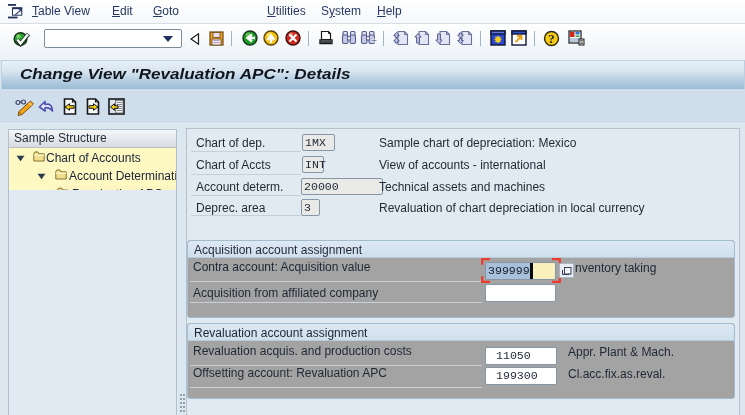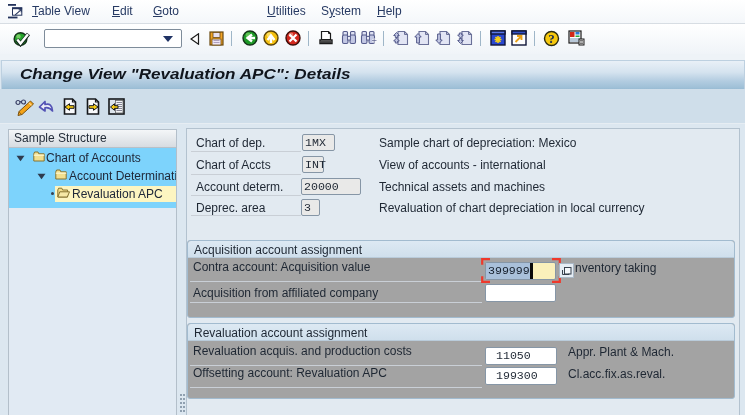--- a/index.html
+++ b/index.html
@@ -208,21 +208,21 @@
 </div>
 
 <div class="ab" style="left:0;top:124px;width:745px;height:291px;background:#dce7f0;"></div>
 
 <div class="ab" style="left:186px;top:128px;width:552px;height:287px;border-left:1px solid #b3c2cf;border-top:1px solid #b3c2cf;border-right:1px solid #b3c2cf;background:#e2eaf1;"></div>
 
 <div class="ab" style="left:8px;top:129px;width:169px;height:286px;background:#e1eaf3;border:1px solid #b3bfca;border-bottom:none;box-sizing:border-box;">
   <div style="position:absolute;left:0;top:0;width:100%;height:18px;background:linear-gradient(#f4f6f8,#d7dce1);border-bottom:1px solid #b9c0c8;box-sizing:border-box;">
     <span style="position:absolute;left:5px;top:1px;font-size:12px;color:#252e3a;">Sample Structure</span>
   </div>
-  <div id="tree" style="position:absolute;left:0;top:18px;width:100%;height:60px;overflow:hidden;background:#7dd3fc;">
+  <div id="tree" style="position:absolute;left:0;top:18px;width:100%;height:42px;overflow:hidden;background:#fef9c3;">
 
     <svg style="position:absolute;left:7px;top:7px;" width="9" height="7" viewBox="0 0 9 7">
         <path d="M0.5 0.8 h8 l-4 5.4 z" fill="#2e3b4e"></path>
       </svg>
     <svg style="position:absolute;left:24px;top:3px;" width="12" height="11" viewBox="0 0 12 11">
       <path d="M0.8 2.8 l0.8-1.8 h3.4 l0.8 1.8 h5.4 v7.2 h-10.4 z" fill="#f2df8e" stroke="#857230" stroke-width="1"></path>
       <path d="M0.8 4.2 h10.4" stroke="#fdf6cc" stroke-width="1.3"></path>
     </svg>
     <span style="position:absolute;left:37px;top:3px;font-size:12px;color:#20293a;white-space:nowrap;">Chart of Accounts</span>
 
@@ -250,21 +250,21 @@
 <div class="fld" style="left:302px;top:134px;width:33px;">1MX</div>
 <div class="ab txt" style="left:379px;top:136px;">Sample chart of depreciation: Mexico</div>
 
 <div class="ab txt" style="left:196px;top:158px;">Chart of Accts</div>
 <div class="line" style="left:191px;top:174px;width:110px;"></div>
 <div class="fld" style="left:302px;top:156px;width:22px;">INT</div>
 <div class="ab txt" style="left:379px;top:158px;">View of accounts - international</div>
 
 <div class="ab txt" style="left:196px;top:180px;">Account determ.</div>
 <div class="line" style="left:191px;top:195px;width:110px;"></div>
-<div class="fld" style="left:301px;top:178px;width:60px;">20000</div>
+<div class="fld" style="left:301px;top:178px;width:82px;">20000</div>
 <div class="ab txt" style="left:379px;top:180px;">Technical assets and machines</div>
 
 <div class="ab txt" style="left:196px;top:201px;">Deprec. area</div>
 <div class="line" style="left:191px;top:215px;width:110px;"></div>
 <div class="fld" style="left:301px;top:199px;width:19px;">3</div>
 <div class="ab txt" style="left:379px;top:201px;">Revaluation of chart depreciation in local currency</div>
 
 <div class="gbox" style="left:187px;top:240px;width:546px;height:76px;">
   <div class="ghead">
       <span>Acquisition account assignment</span>

